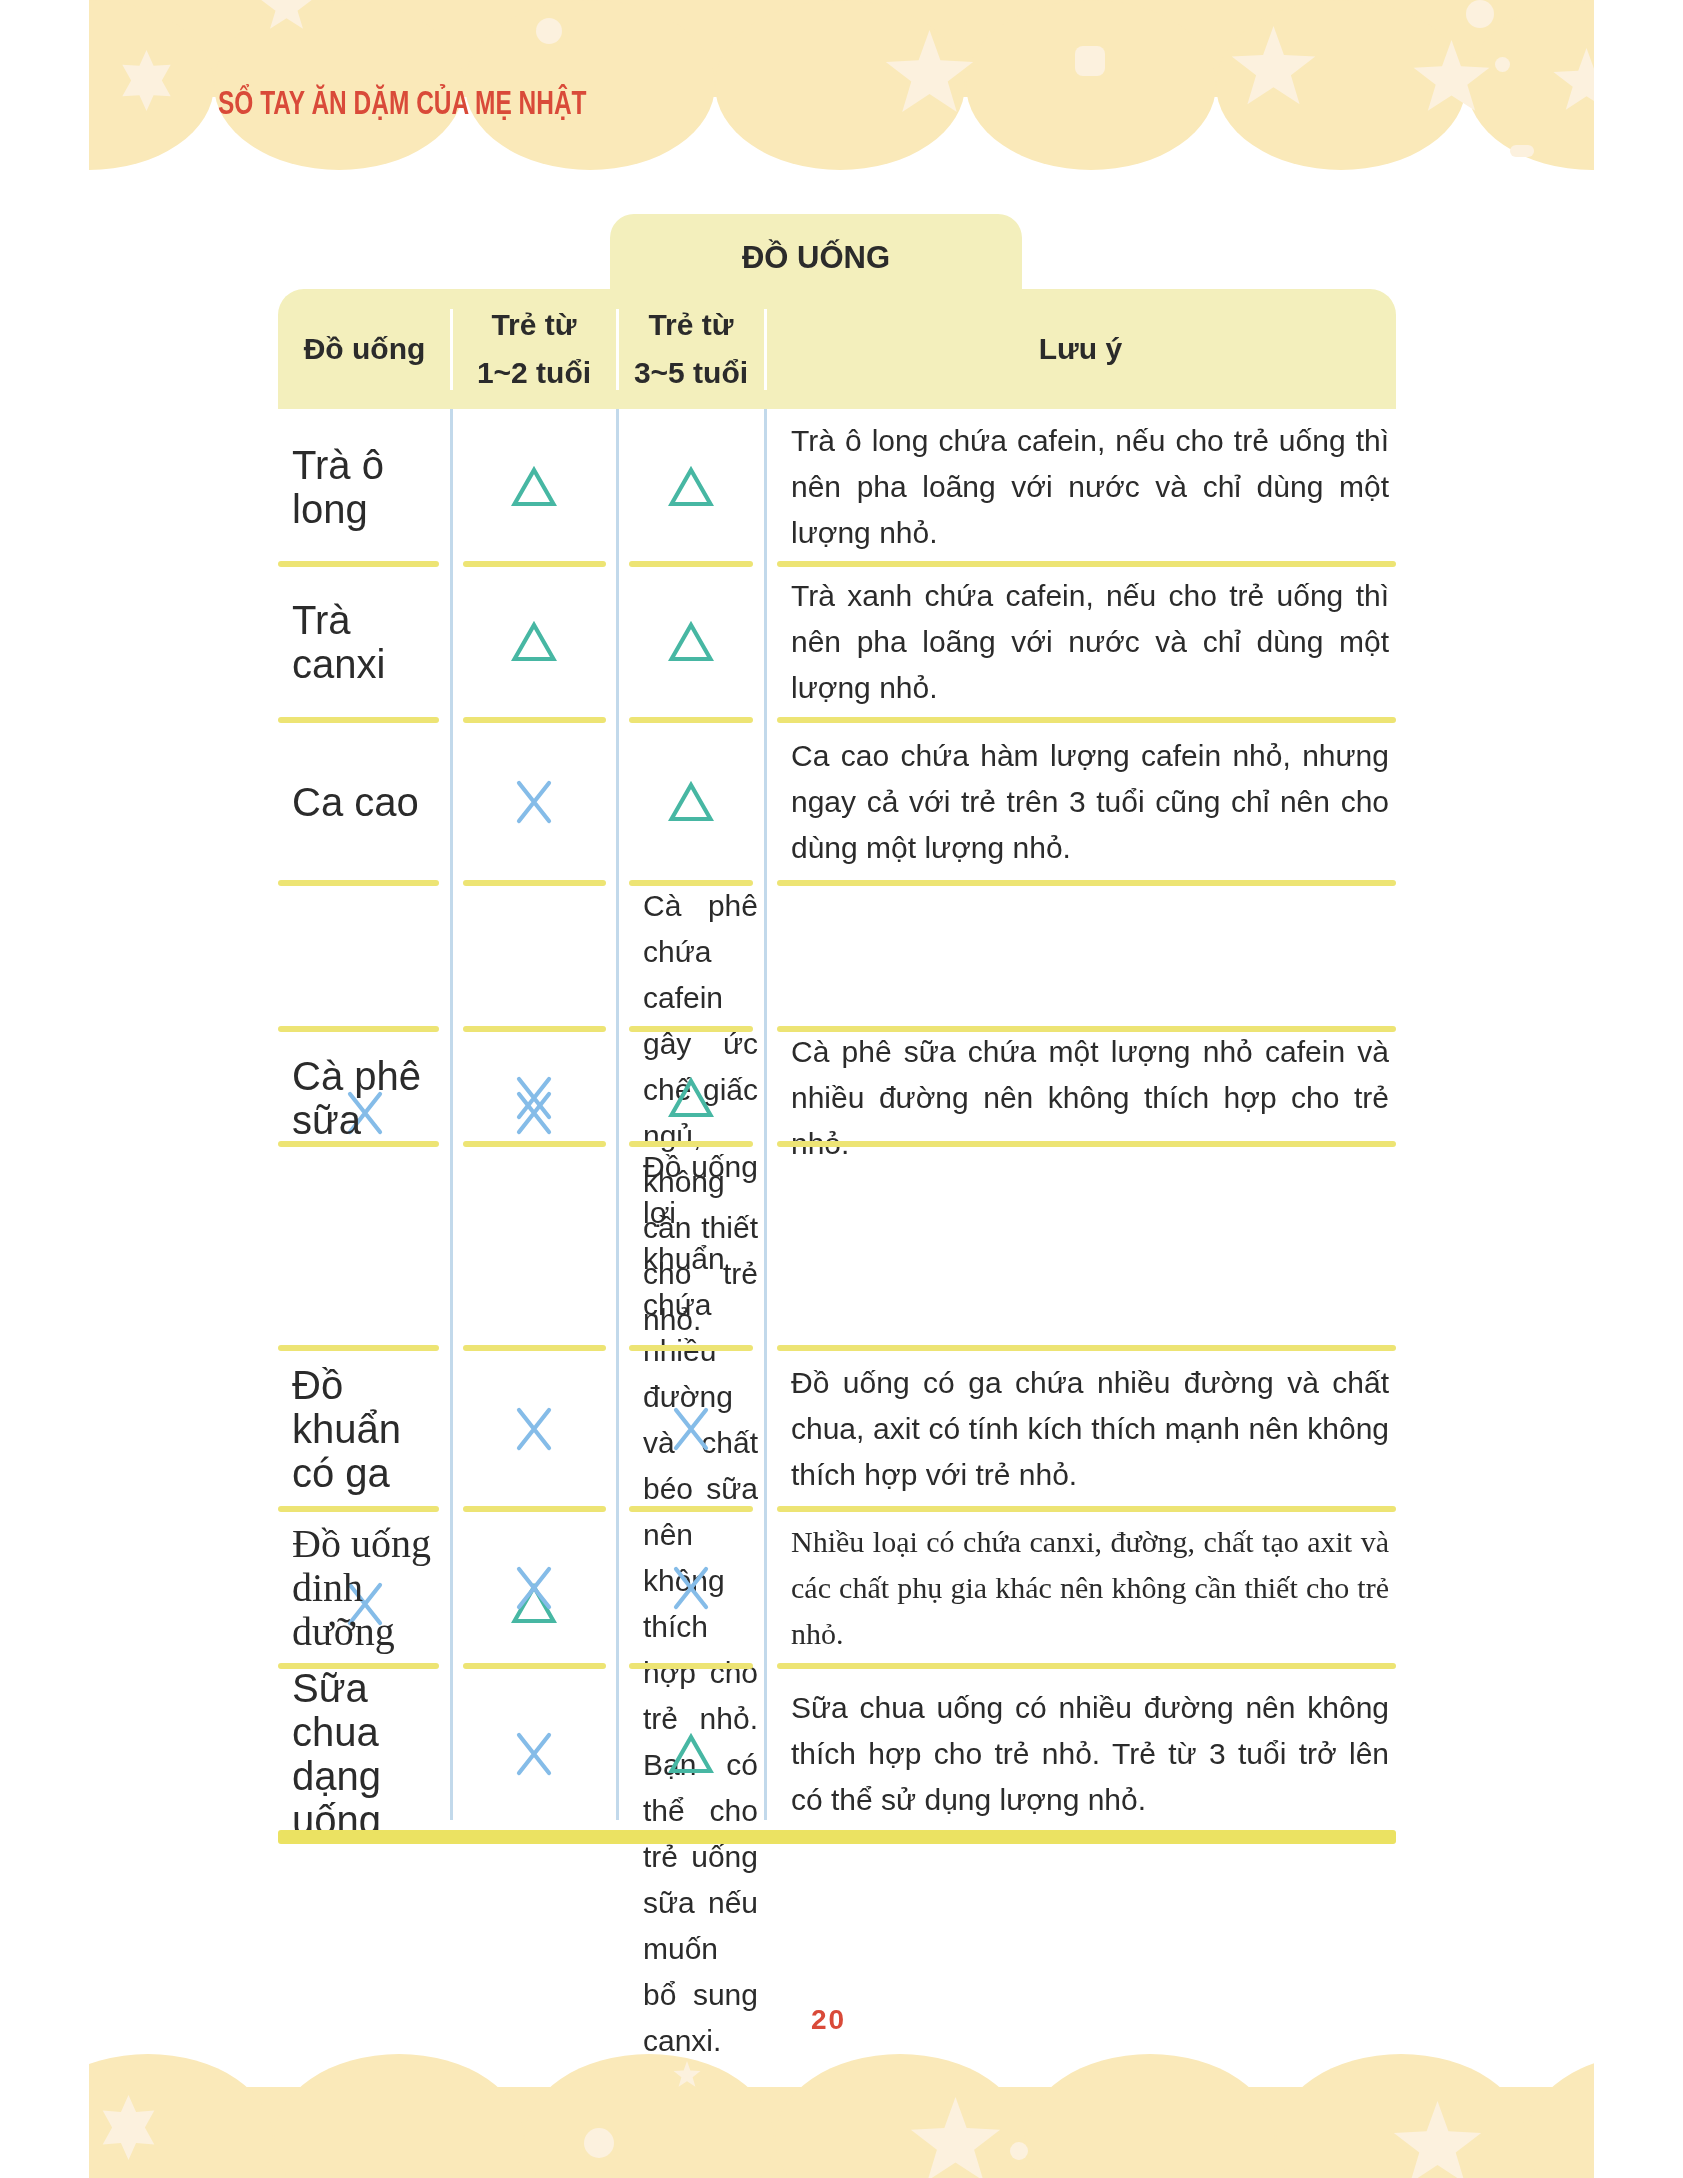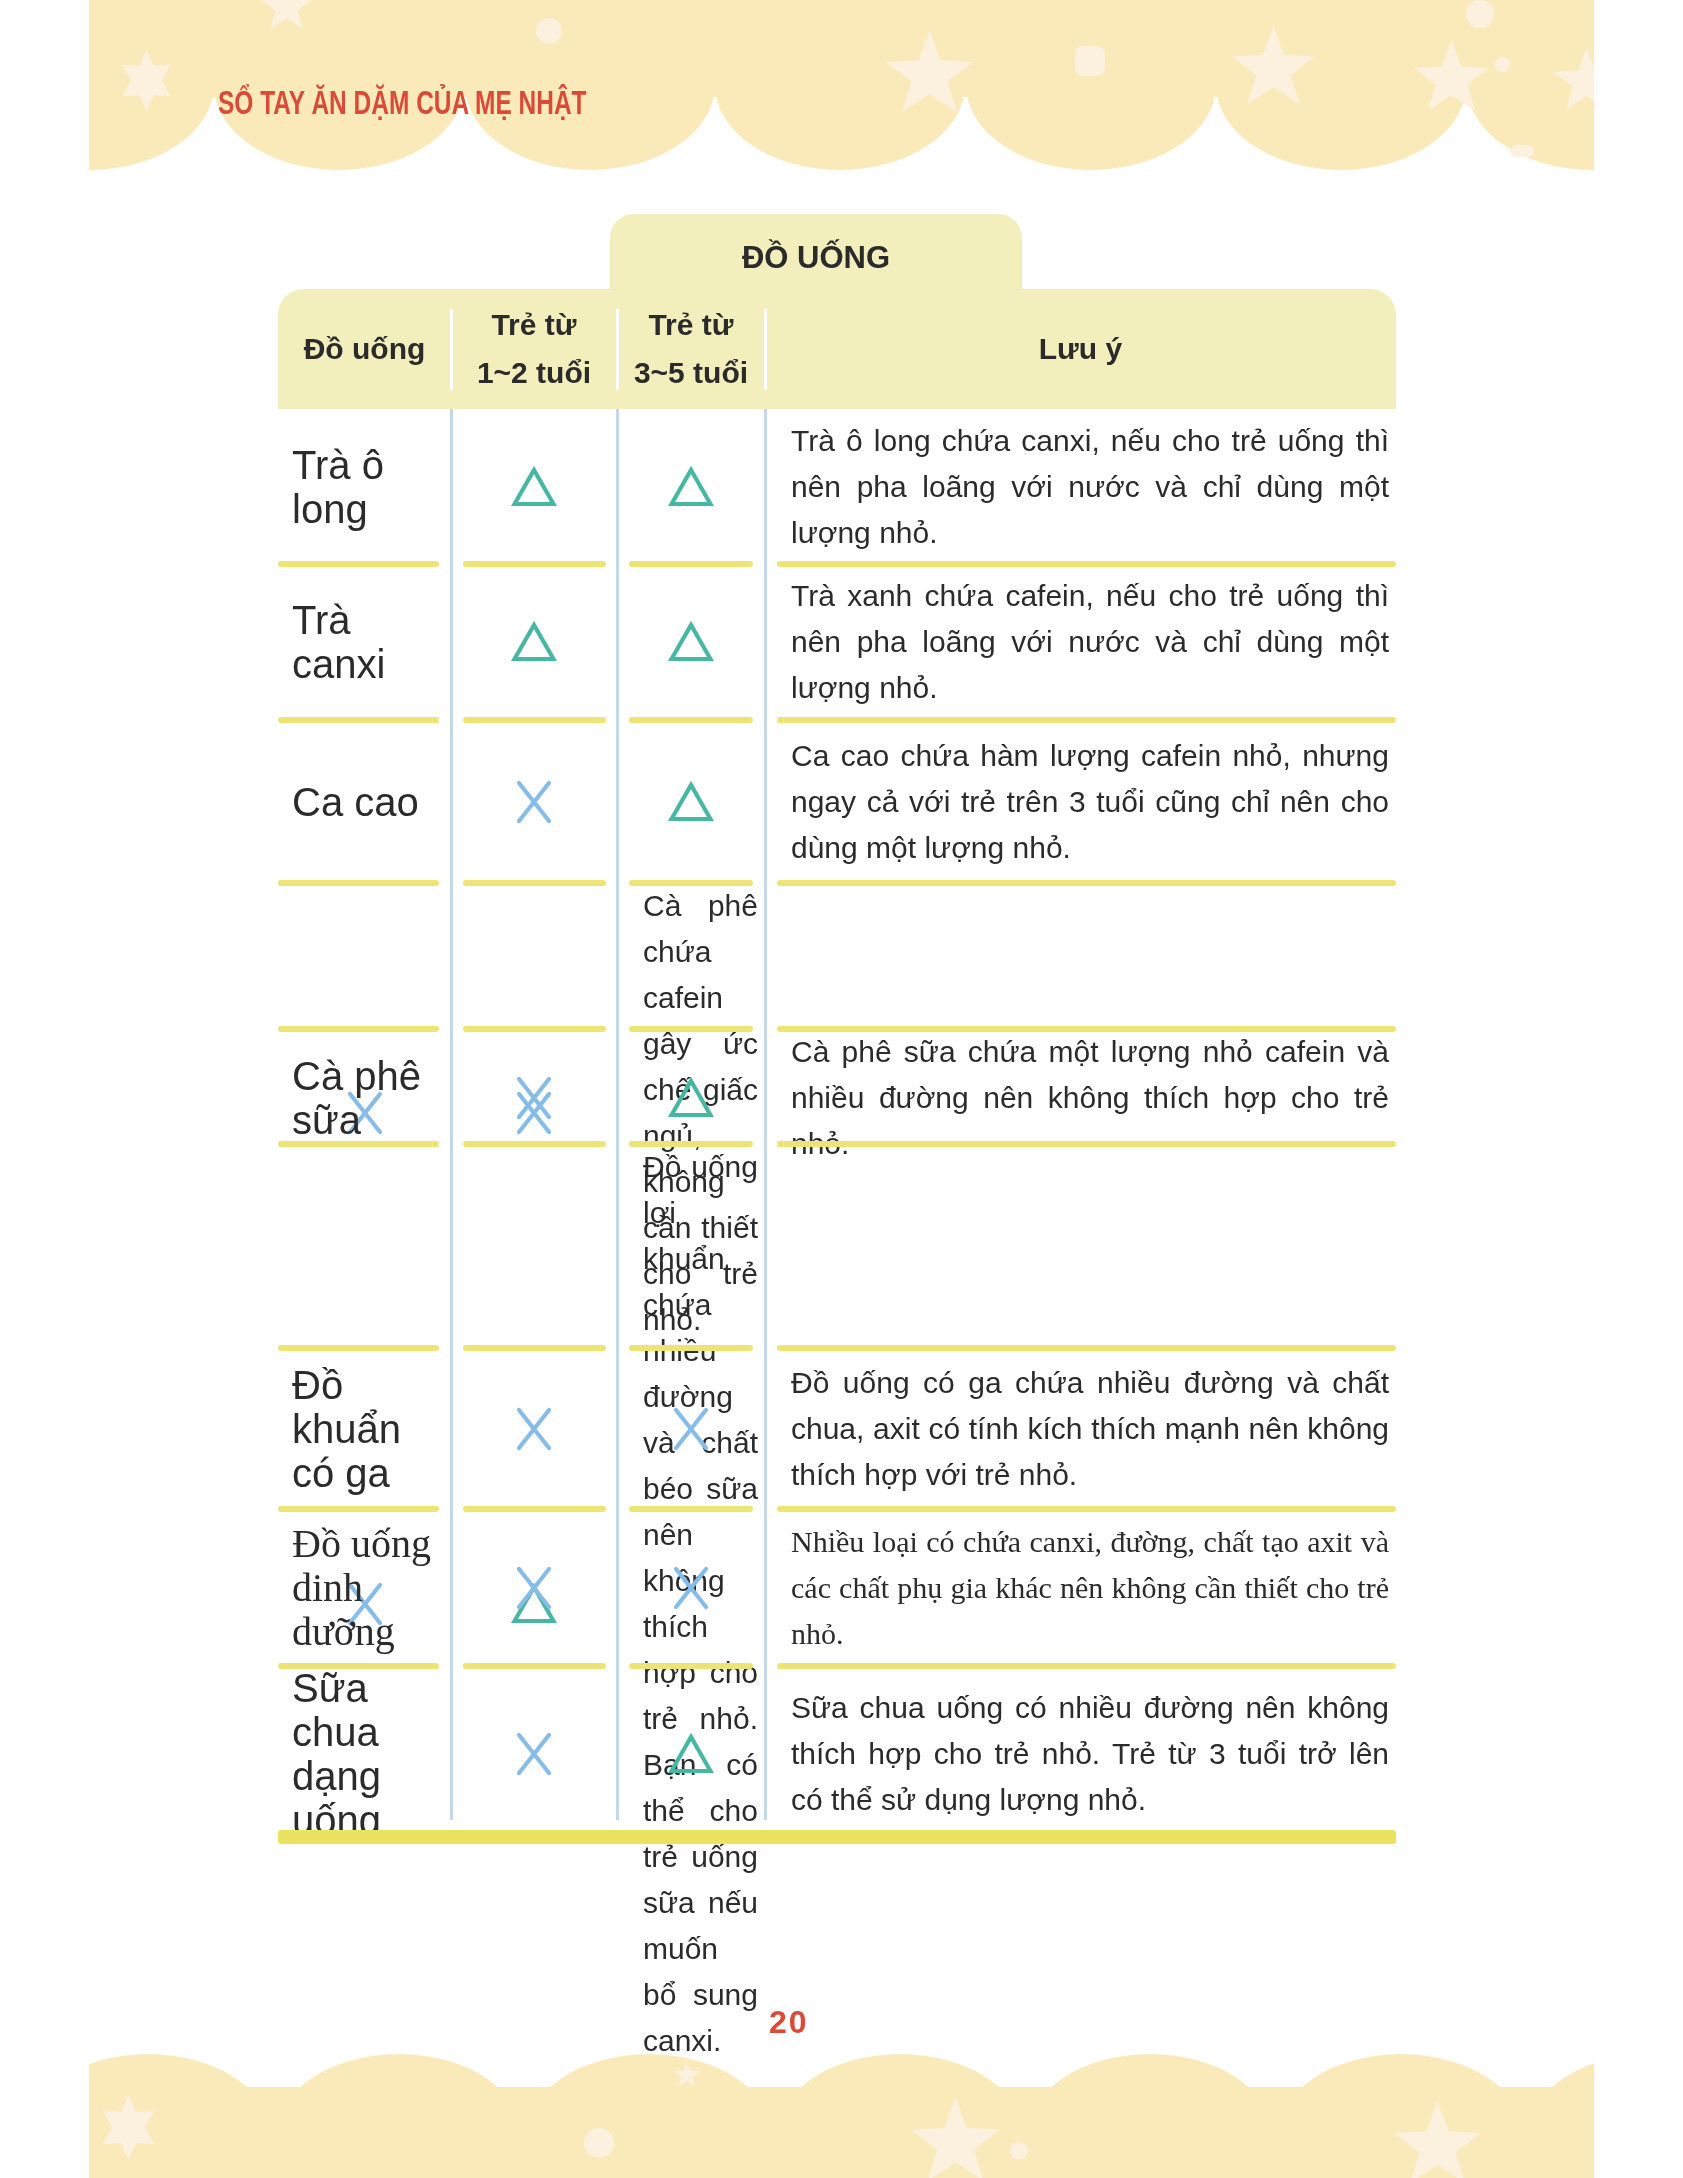--- a/index.html
+++ b/index.html
@@ -50,22 +50,22 @@
   .namecell { padding-left:14px; padding-right:6px; box-sizing:border-box; }
   .name { font-size:40px; line-height:44px; }
   .markcell { justify-content:center; }
   .notecell { padding:0 7px 0 26px; box-sizing:border-box; }
   .note { display:block; width:100%; font-size:30px; line-height:46px; text-align:justify; }
   .rsep { position:absolute; bottom:-3px; height:6px; background:var(--separator-yellow); border-radius:3px; }
   .s1 { left:0; width:161px; } .s2 { left:185px; width:143px; }
   .s3 { left:351px; width:124px; } .s4 { left:499px; width:619px; }
   .bottom-bar { position:absolute; left:278px; top:1830px; width:1118px; height:14px;
     background:var(--bottom-bar-yellow); border-radius:3px; }
-  .page-number { position:absolute; left:769px; top:2004px; width:119px; text-align:left;
-    font-size:32px; font-weight:bold; color:var(--title-red); letter-spacing:2px; }
+  .page-number { position:absolute; left:769px; top:2004px; width:119px; text-align:center;
+    font-size:28px; font-weight:bold; color:var(--title-red); letter-spacing:2px; }
   .mark-svg { display:block; }
 </style>
 </head>
 <body>
 
 <div class="page">
 
   <div class="banner banner-top">
     <div class="b-rect"></div>
     <div class="bump" style="left:-125px"></div>
@@ -116,21 +116,21 @@
           <svg class="mark-svg" width="46" height="42" viewBox="0 0 46 42">
     <polygon points="23,4 42.5,38 3.5,38" fill="none" stroke="var(--triangle-teal)" stroke-width="4.2" stroke-linejoin="miter"></polygon>
   </svg>
         </div>
     <div class="cell markcell m2">
           <svg class="mark-svg" width="46" height="42" viewBox="0 0 46 42">
     <polygon points="23,4 42.5,38 3.5,38" fill="none" stroke="var(--triangle-teal)" stroke-width="4.2" stroke-linejoin="miter"></polygon>
   </svg>
         </div>
     <div class="cell notecell">
-      <span class="note">Trà ô long chứa canxi, nếu cho trẻ uống thì nên pha loãng với nước và chỉ dùng một lượng nhỏ.</span>
+      <span class="note">Trà ô long chứa cafein, nếu cho trẻ uống thì nên pha loãng với nước và chỉ dùng một lượng nhỏ.</span>
     </div>
     <div class="rsep s1"></div>
     <div class="rsep s2"></div>
     <div class="rsep s3"></div>
     <div class="rsep s4"></div>
   </div>
       <div class="row" style="height: 156px;">
     <div class="cell namecell">
       <span class="name">Trà canxi</span>
     </div>

